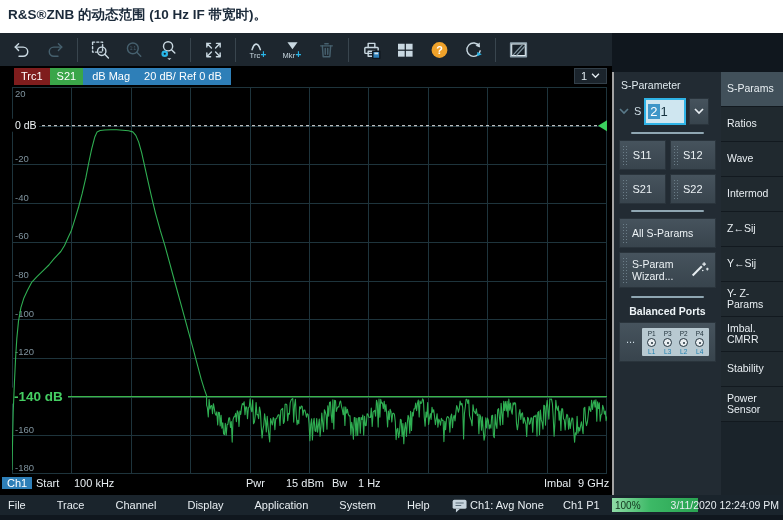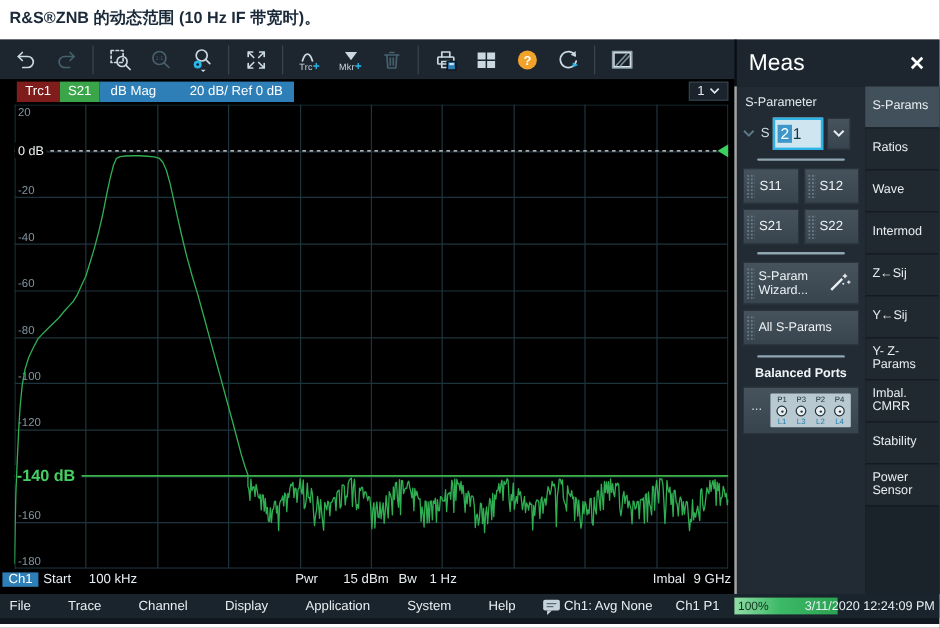--- a/index.html
+++ b/index.html
@@ -26,21 +26,21 @@
                  border-left:2px solid #0a0f14; color:#fff; display:flex; align-items:center;
                  justify-content:space-between; padding:0 12px 0 10px; }
   .meas-title { font-size:19px; }
   .meas-close { font-size:16px; font-weight:bold; cursor:pointer; }
 
   
   .chart { position:absolute; left:0; top:33px; width:612px; height:429px; background:#000; }
   .trace-header { position:absolute; left:14px; top:2px; height:17px; display:flex; font-size:11px; line-height:15px; }
   .seg-blue { background:#7f1d1d; color:#fff; padding:1px 7px; }
   .seg-green { background:#3aa649; color:#fff; padding:1px 7px; }
-  .seg-fmt { background:#2e7fb8; color:#fff; padding:1px 9px; display:flex; gap:28px; }
+  .seg-fmt { background:#2e7fb8; color:#fff; padding:1px 9px; display:flex; gap:14px; }
   .diag-num { position:absolute; left:574px; top:2px; width:33px; height:16px; background:#1b242c;
               border:1px solid #33404a; color:#dfe9ee; font-size:11px; display:flex; align-items:center;
               justify-content:center; gap:4px; cursor:pointer; }
   .plot { position:absolute; left:12px; top:21px; width:595px; height:387px; }
   .chan-footer { position:absolute; left:0; top:410px; width:612px; height:18px; font-size:11px; color:#e8eef2;padding-left:36px; }
   .chan-footer span { position:absolute; top:1px; white-space:nowrap; }
   .ch1-badge { left:2px; background:#2e7fb8; padding:0 5px; color:#fff; cursor:pointer; }
 
   
   .softpanel { position:absolute; left:612px; top:39px; width:171px; height:423px; background:#222b33;
@@ -225,24 +225,20 @@
           <div class="tb-btn">
             <svg width="23" height="20" viewBox="0 0 24 24" fill="none" stroke="currentColor" stroke-width="1.7" stroke-linecap="round" stroke-linejoin="round">
               <rect x="2.5" y="3.5" width="19" height="16.5" fill="#dfe9ee" stroke="#8fa2ad"></rect>
               <rect x="4.5" y="5.5" width="15" height="12.5" fill="#18222a" stroke="none"></rect>
               <path d="M6 17.5l10.5-11.5M10 18l9.5-10.5" stroke="#7f939e" stroke-width="1.5"></path>
             </svg>
           </div>
         </div>
       </div>
 
-    <div class="meas-header">
-      <span class="meas-title">Meas</span>
-      <span class="meas-close">✕</span>
-    </div>
 
     <div class="chart">
       <div class="trace-header">
         <span class="seg-blue">Trc1</span>
         <span class="seg-green">S21</span>
         <span class="seg-fmt">
           <span>dB Mag</span>
           <span>20 dB/ Ref 0 dB</span>
         </span>
       </div>
@@ -327,30 +323,30 @@
           </span>
         </div>
         <div class="hsep"></div>
         <div class="sgrid" id="sparam-grid">
             <div class="sbtn">S11</div>
             <div class="sbtn">S12</div>
             <div class="sbtn">S21</div>
             <div class="sbtn">S22</div>
           </div>
         <div class="hsep"></div>
+        <div class="wide-btn" style="width:97px">All S-Params</div>
         <div class="wide-btn wizard-btn" style="width:97px; height:36px;">
           <span style="width:56px">S-Param Wizard...</span>
           <svg width="22" height="22" viewBox="0 0 24 24" fill="none" stroke="#e8eef2" stroke-width="1.6">
             <path d="M4 18 14 8" stroke-width="2.2"></path>
             <path d="M16.5 3.5v4M14.5 5.5h4" stroke-width="1.3"></path>
             <path d="M20 9.5v3M18.5 11h3" stroke-width="1.1"></path>
             <circle cx="15" cy="12.5" r="0.9" fill="#e8eef2" stroke="none"></circle>
           </svg>
         </div>
-        <div class="wide-btn" style="width:97px">All S-Params</div>
         <div class="hsep" style="margin-top:8px"></div>
         <div class="bp-label">Balanced Ports</div>
         <div class="ports-btn">
           <span class="ports-ellipsis">...</span>
           <span class="ports-graphic" id="ports-graphic">
               <span class="port">
                 <span class="ptop">P1</span>
                 <span class="pcirc"></span>
                 <span class="pbot">L1</span>
               </span>

